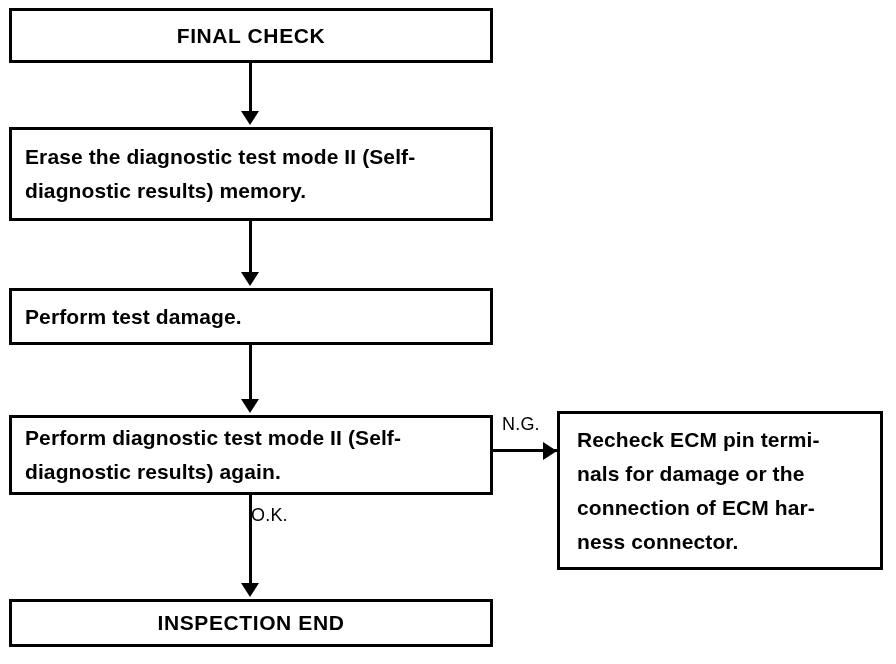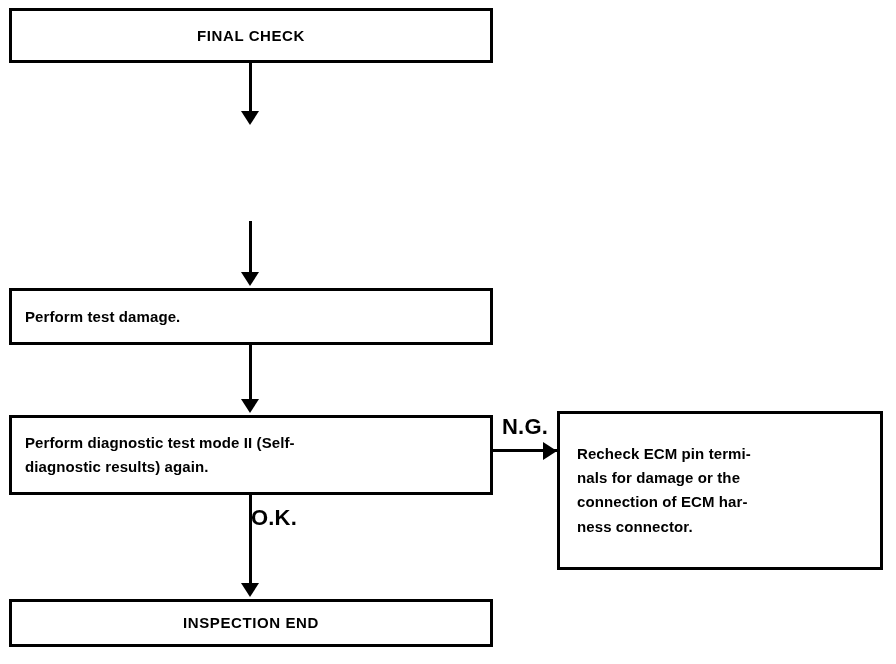--- a/index.html
+++ b/index.html
@@ -22,21 +22,21 @@
     box-sizing: border-box;
     border: 3px solid #000000;
     background: #ffffff;
   }
   .node .node-text {
     position: absolute;
     left: 13px;
     right: 10px;
     top: 50%;
     transform: translateY(-50%);
-    font-size: 15px;
+    font-size: 21px;
     font-weight: bold;
     line-height: 1.62;
     letter-spacing: 0.1px;
     white-space: pre-line;
   }
   .node.centered .node-text {
     left: 0;
     right: 0;
     text-align: center;
     letter-spacing: 0.6px;
@@ -66,40 +66,44 @@
   }
   .arrow-right {
     position: absolute;
     width: 0; height: 0;
     border-top: 9px solid transparent;
     border-bottom: 9px solid transparent;
     border-left: 14px solid #000000;
   }
   .edge-label {
     position: absolute;
-    font-size: 22px;
-    font-weight: bold;
+    font-size: 18px;
+    font-weight: normal;
     letter-spacing: 0.2px;
     white-space: nowrap;
   }
   #label-ng { left: 502px; top: 414px; }
   #label-ok { left: 251px; top: 505px; }
 </style>
 </head>
 <body>
 
 <div id="canvas">
 
   <div class="node centered" id="node-final-check">
     <div class="node-text">FINAL CHECK</div>
   </div>
 
   <div class="conn-line conn-v" id="conn-1" style="left:249px; top:63px; height:50px;"></div>
   <div class="arrow-down" id="arrow-1" style="left:241px; top:111px;"></div>
 
+  <div class="node" id="node-erase-memory">
+    <div class="node-text">Erase the diagnostic test mode II (Self-
+diagnostic results) memory.</div>
+  </div>
 
   <div class="conn-line conn-v" id="conn-2" style="left:249px; top:221px; height:53px;"></div>
   <div class="arrow-down" id="arrow-2" style="left:241px; top:272px;"></div>
 
   <div class="node" id="node-test-drive">
     <div class="node-text">Perform test damage.</div>
   </div>
 
   <div class="conn-line conn-v" id="conn-3" style="left:249px; top:345px; height:56px;"></div>
   <div class="arrow-down" id="arrow-3" style="left:241px; top:399px;"></div>

